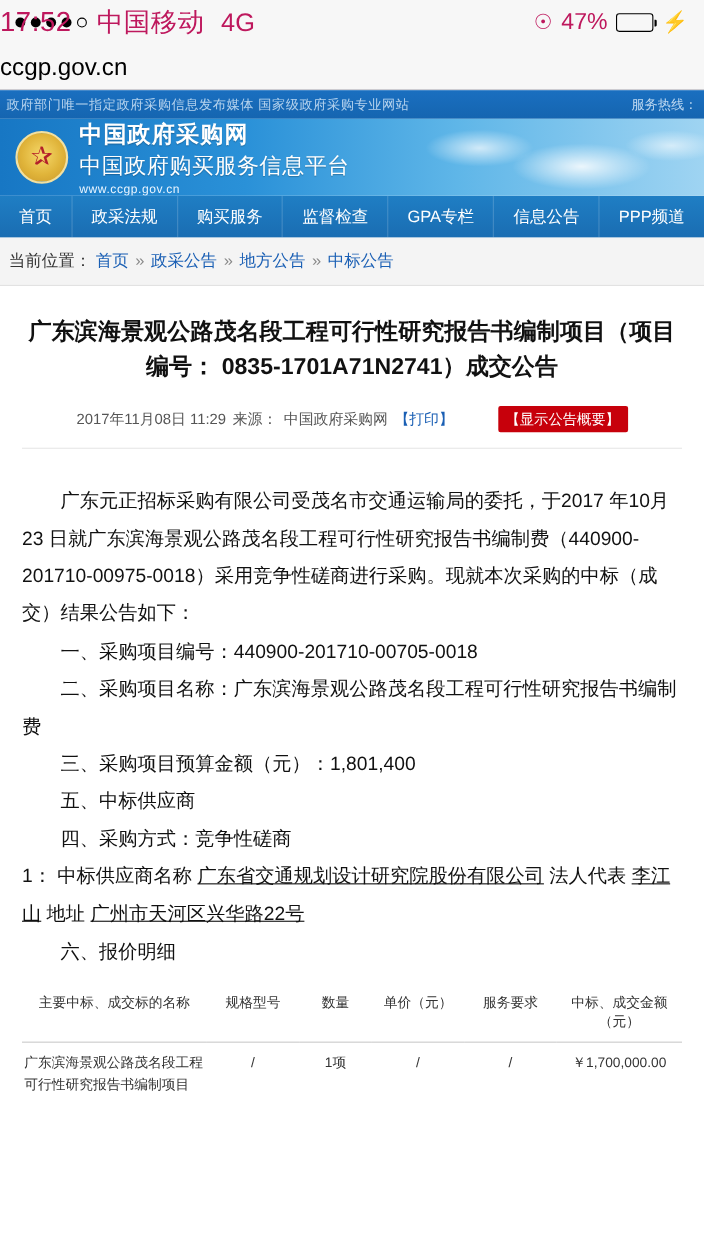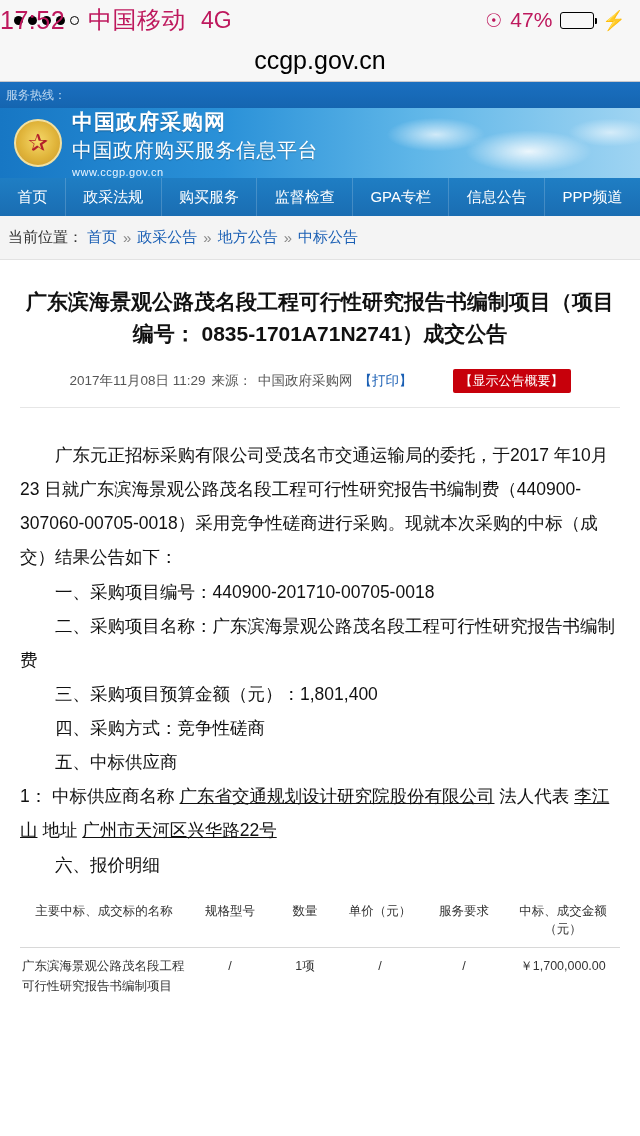--- a/index.html
+++ b/index.html
@@ -46,22 +46,22 @@
     width: 2.5px; height: 6px; background: #000; border-radius: 0 1px 1px 0;
   }
   .batt-fill { height: 100%; background: #4cd964; border-radius: 1px; }
   .bolt { font-size: 19px; }
 
   
   .urlbar {
     height: 42px;
     background: #f7f7f7;
     border-bottom: 1px solid #c8c7cc;
-    display: flex; align-items: center; justify-content: center;
-    font-size: 25px; color: #000;
+    display: flex; align-items: center; justify-content: flex-start;
+    font-size: 22px; color: #000;
   }
 
   
   .topstrip {
     height: 26px;
     background: linear-gradient(#1a6fc0, #1565b0);
     color: #cfe4f7;
     font-size: 12px;
     display: flex; align-items: center; justify-content: space-between;
     padding: 0 6px;
@@ -205,20 +205,21 @@
     <span class="batt"><span class="batt-fill" style="width:47%"></span></span>
     <span class="bolt">⚡</span>
   </div>
 </div>
 
 <div class="urlbar">
   <span>ccgp.gov.cn</span>
 </div>
 
 <div class="topstrip">
+  <span class="ts-left">政府部门唯一指定政府采购信息发布媒体 国家级政府采购专业网站</span>
   <span class="ts-right">服务热线：</span>
 </div>
 
 <div class="banner">
   <div class="emblem">✰</div>
   <div class="banner-text">
     <div class="banner-title">中国政府采购网</div>
     <div class="banner-sub">中国政府购买服务信息平台</div>
     <div class="banner-url">www.ccgp.gov.cn</div>
   </div>
@@ -251,26 +252,26 @@
 
   <div class="art-meta">
     <span>2017年11月08日 11:29</span>
     <span>来源：</span>
     <span>中国政府采购网</span>
     <span class="meta-link">【打印】</span>
     <span class="redbtn">【显示公告概要】</span>
   </div>
 
   <div class="body-text">
-    <p class="p-indent">广东元正招标采购有限公司受茂名市交通运输局的委托，于2017 年10月23 日就广东滨海景观公路茂名段工程可行性研究报告书编制费（440900-307060-00705-0018）采用竞争性磋商进行采购。现就本次采购的中标（成交）结果公告如下：</p>
+    <p class="p-indent">广东元正招标采购有限公司受茂名市交通运输局的委托，于2017 年10月23 日就广东滨海景观公路茂名段工程可行性研究报告书编制费（440900-201710-00975-0018）采用竞争性磋商进行采购。现就本次采购的中标（成交）结果公告如下：</p>
     <p class="p-indent2">一、采购项目编号：440900-201710-00705-0018</p>
     <p class="p-indent2">二、采购项目名称：广东滨海景观公路茂名段工程可行性研究报告书编制费</p>
     <p class="p-indent2">三、采购项目预算金额（元）：1,801,400</p>
+    <p class="p-indent2">五、中标供应商</p>
     <p class="p-indent2">四、采购方式：竞争性磋商</p>
-    <p class="p-indent2">五、中标供应商</p>
 
     <p class="supplier-line">
       <span>1：</span>
       <span>中标供应商名称</span>
       <span class="u">广东省交通规划设计研究院股份有限公司</span>
       <span>法人代表</span>
       <span class="u">李江山</span>
       <span>地址</span>
       <span class="u">广州市天河区兴华路22号</span>
     </p>

